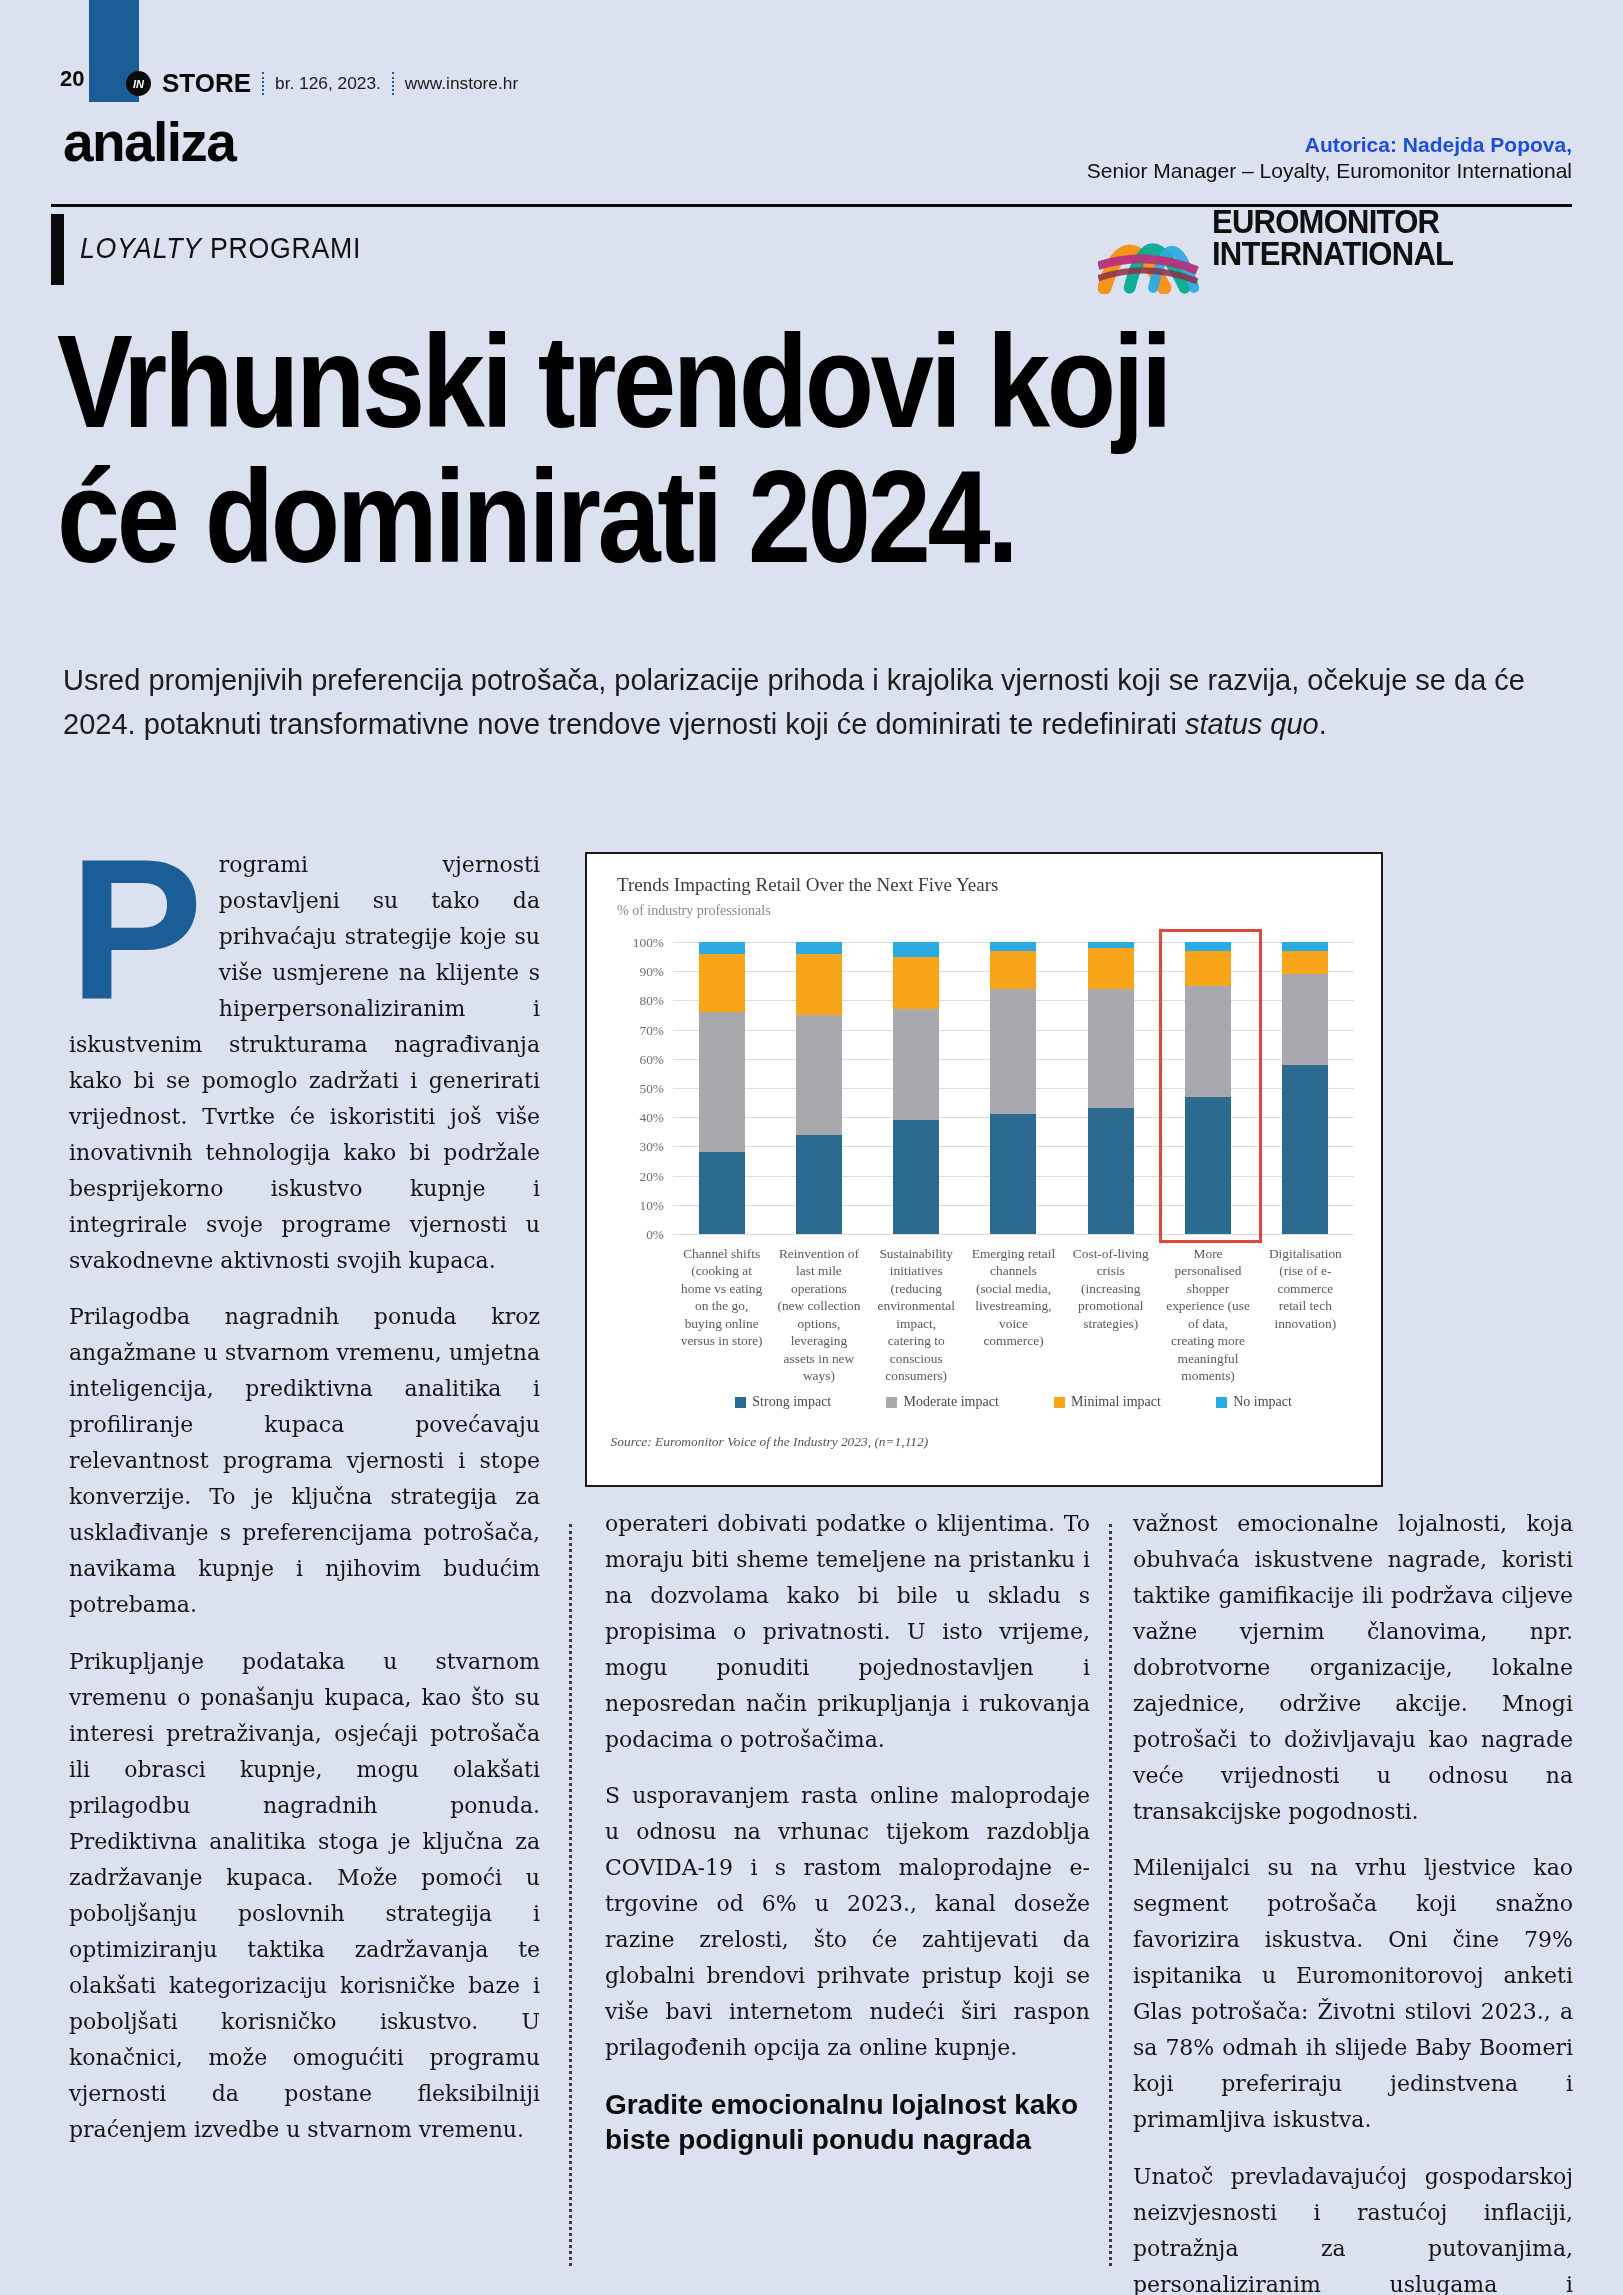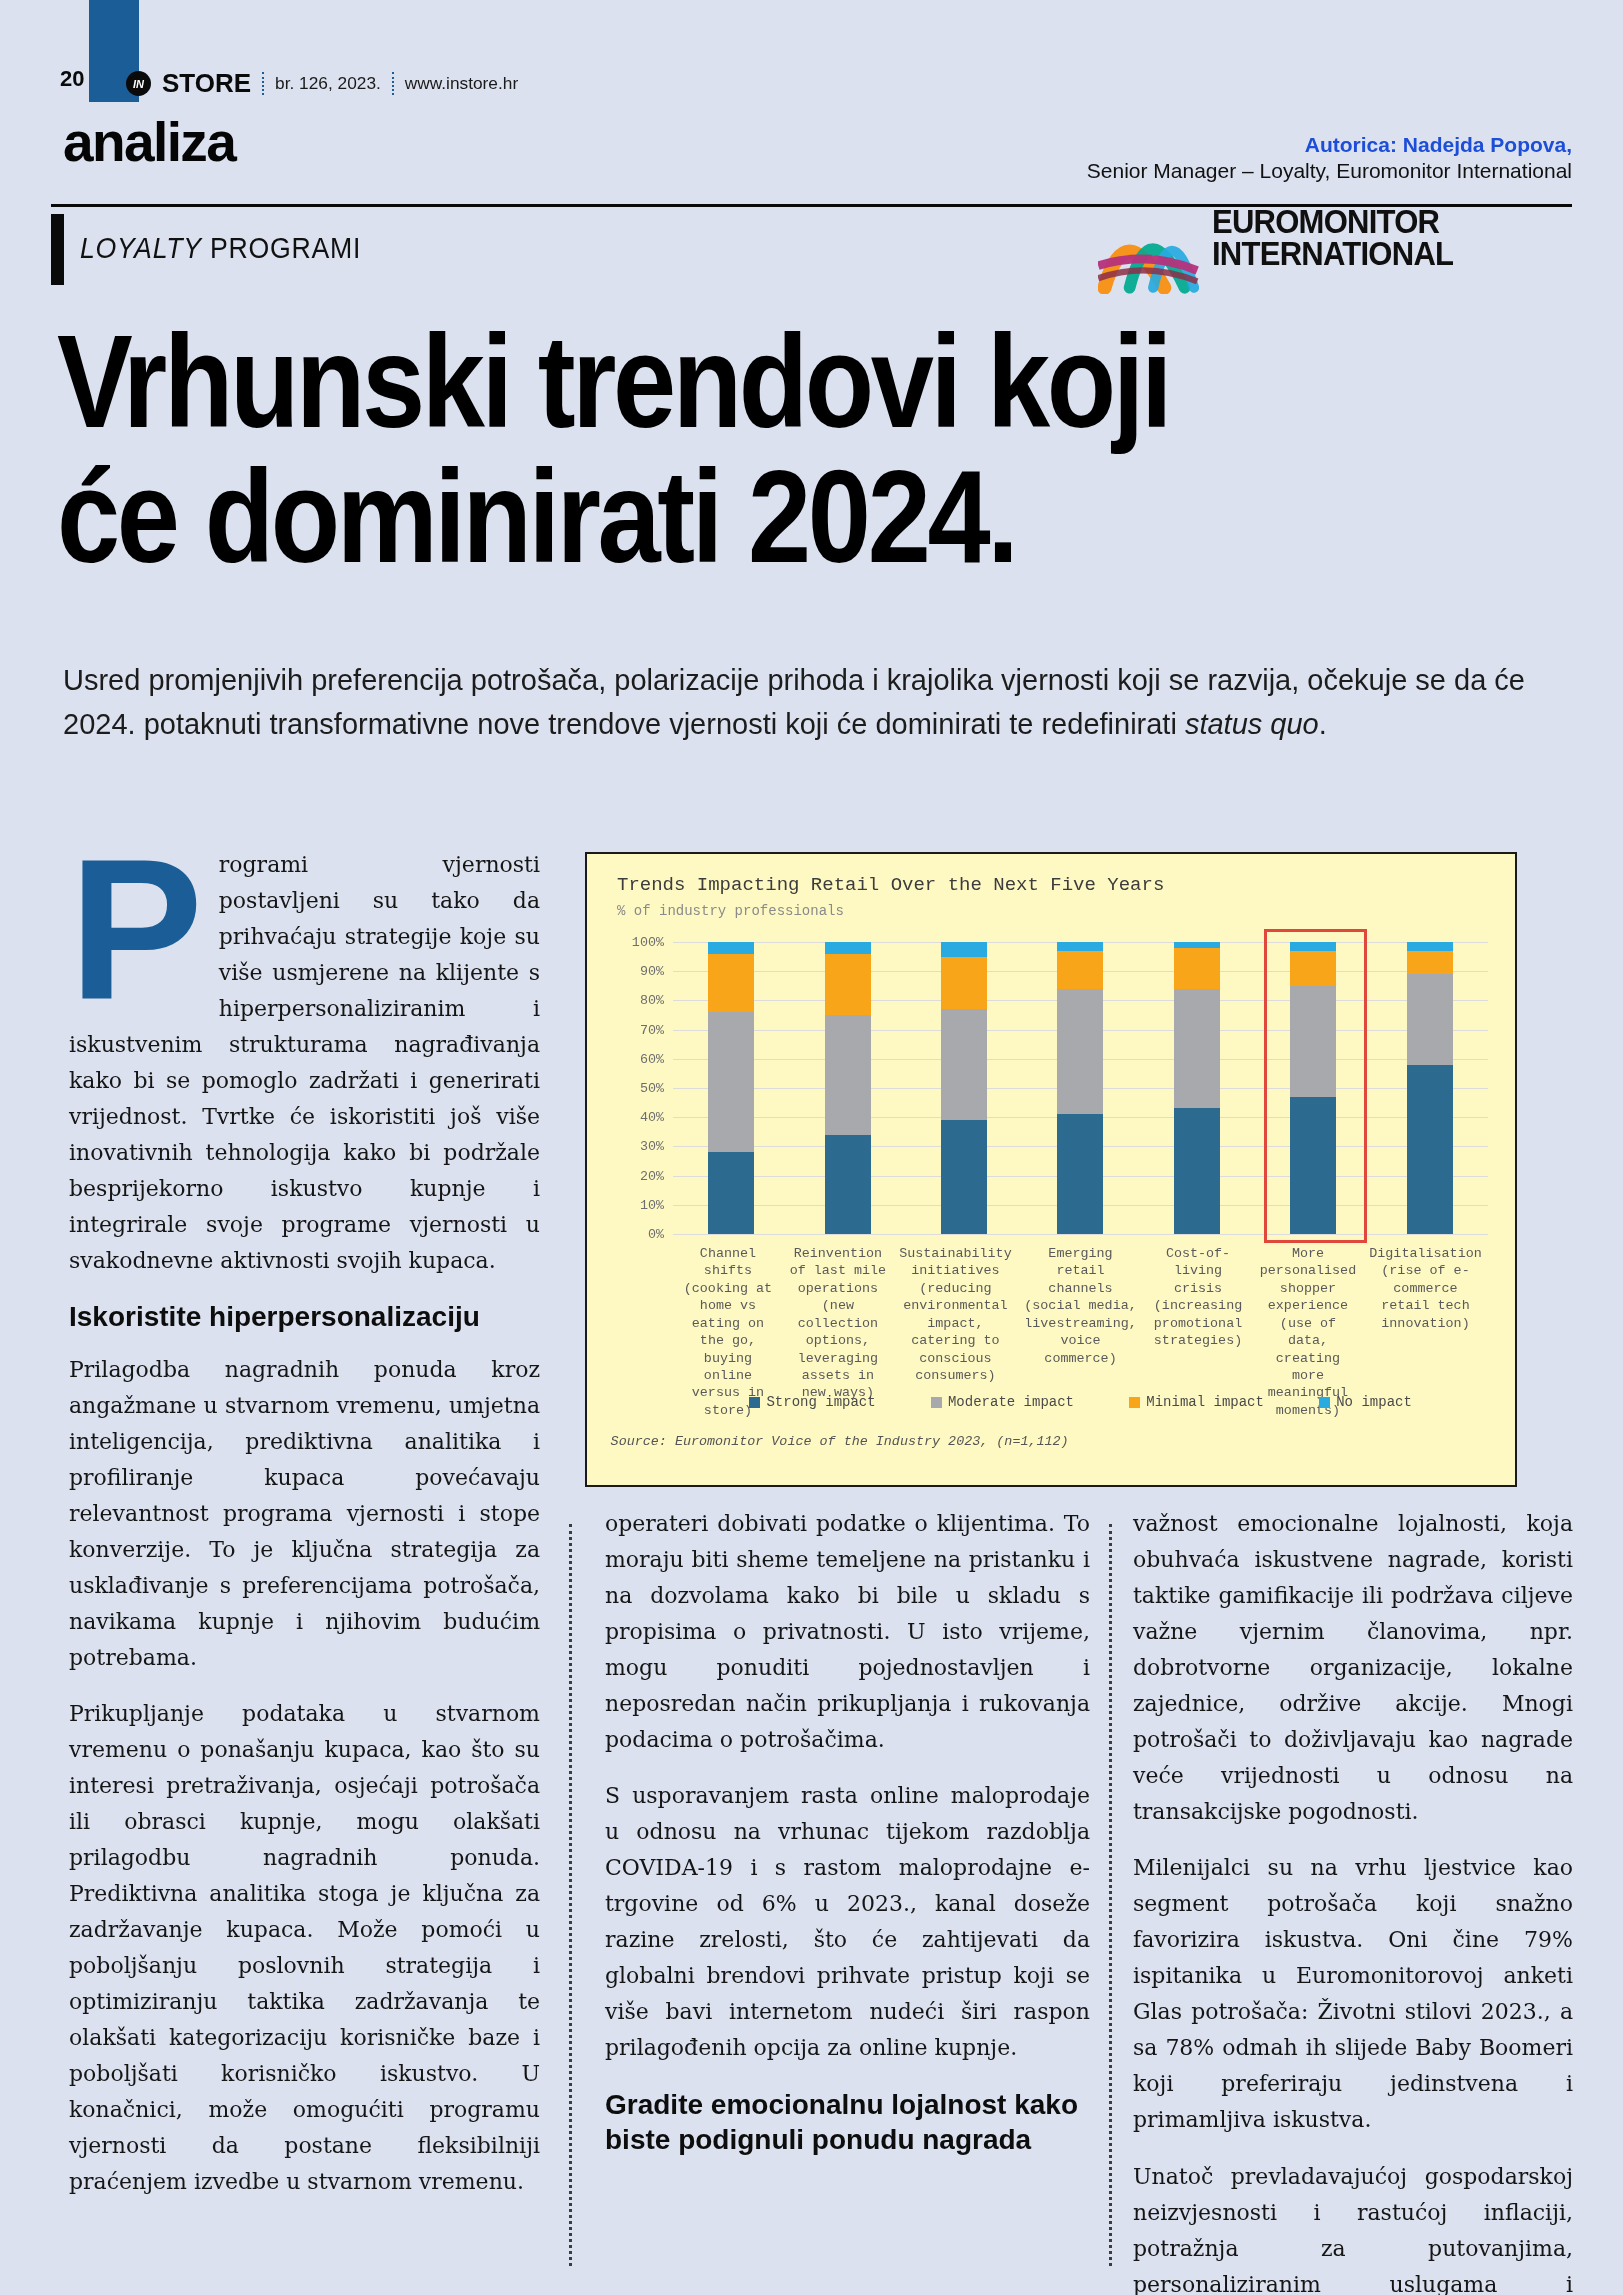--- a/index.html
+++ b/index.html
@@ -52,22 +52,22 @@
            font-size:201px;line-height:154px;height:154px;margin:6.3px 15.7px 0 0;}
   h3.sub{font-family:"Liberation Sans",sans-serif;font-weight:bold;font-size:28px;line-height:1.25;
          margin:7.9px 0 17.3px 0;color:#0d0d0d;text-align:left;}
   .it{}
 
   .col-divider{position:absolute;width:0;border-left:3.1px dotted #3c3c3c;}
   .div1{left:569px;top:1524px;height:742px;}
   .div2{left:1109px;top:1524px;height:742px;}
 
   
-  .chart-panel{position:absolute;left:585px;top:852px;width:932px;height:635px;background:#fef9c3;
-               border:2.4px solid #1a1a1a;box-sizing:border-box;font-family:Liberation Mono, monospace;}
+  .chart-panel{position:absolute;left:585px;top:852px;width:798px;height:635px;background:#ffffff;
+               border:2.4px solid #1a1a1a;box-sizing:border-box;font-family:Liberation Serif, serif;}
   .chart-title{position:absolute;left:30px;top:20.4px;font-size:19px;color:#3c3c3c;}
   .chart-subtitle{position:absolute;left:30px;top:49px;font-size:14px;color:#8a8a8a;}
   .chart-plot{position:absolute;left:86px;top:88px;right:27px;height:292px;}
   .gridline{position:absolute;left:0;right:0;height:0.8px;background:#dcdcdc;}
   .gridlabel{position:absolute;left:-61px;width:52px;text-align:right;font-size:13.4px;color:#6e6e6e;margin-top:-7px;}
   .bars{position:absolute;inset:0;display:flex;}
   .bar-cell{flex:1;position:relative;display:flex;align-items:flex-end;justify-content:center;}
   .bar{width:46px;height:100%;display:flex;flex-direction:column-reverse;}
   .bar-seg{width:100%;}
   .hl-box{position:absolute;top:-12.6px;bottom:-9.4px;left:50%;width:97px;margin-left:-49px;
@@ -122,21 +122,20 @@
 
   <div class="title">
     <div>Vrhunski trendovi koji</div>
     <div>će dominirati 2024.</div>
   </div>
 
   <div class="lead"><span>Usred promjenjivih preferencija potrošača, polarizacije prihoda i krajolika vjernosti koji se razvija, očekuje se da će 2024. potaknuti transformativne nove trendove vjernosti koji će dominirati te redefinirati </span><span class="it">status quo</span><span>.</span></div>
 
   <div class="col1 bodytext">
     <p><span class="dropcap">P</span><span>rogrami vjernosti postavljeni su tako da prihvaćaju strategije koje su više usmjerene na klijente s hiperpersonaliziranim i iskustvenim strukturama nagrađivanja kako bi se pomoglo zadržati i generirati vrijednost. Tvrtke će iskoristiti još više inovativnih tehnologija kako bi podržale besprijekorno iskustvo kupnje i integrirale svoje programe vjernosti u svakodnevne aktivnosti svojih kupaca.</span></p>
-    <h3 class="sub">Iskoristite hiperpersonalizaciju</h3>
     <p>Prilagodba nagradnih ponuda kroz angažmane u stvarnom vremenu, umjetna inteligencija, prediktivna analitika i profiliranje kupaca povećavaju relevantnost programa vjernosti i stope konverzije. To je ključna strategija za usklađivanje s preferencijama potrošača, navikama kupnje i njihovim budućim potrebama.</p>
     <p>Prikupljanje podataka u stvarnom vremenu o ponašanju kupaca, kao što su interesi pretraživanja, osjećaji potrošača ili obrasci kupnje, mogu olakšati prilagodbu nagradnih ponuda. Prediktivna analitika stoga je ključna za zadržavanje kupaca. Može pomoći u poboljšanju poslovnih strategija i optimiziranju taktika zadržavanja te olakšati kategorizaciju korisničke baze i poboljšati korisničko iskustvo. U konačnici, može omogućiti programu vjernosti da postane fleksibilniji praćenjem izvedbe u stvarnom vremenu.</p>
 
   </div>
 
   <div class="chart-panel">
     <div class="chart-title">Trends Impacting Retail Over the Next Five Years</div>
     <div class="chart-subtitle">% of industry professionals</div>
     <div class="chart-plot">
       <div>

